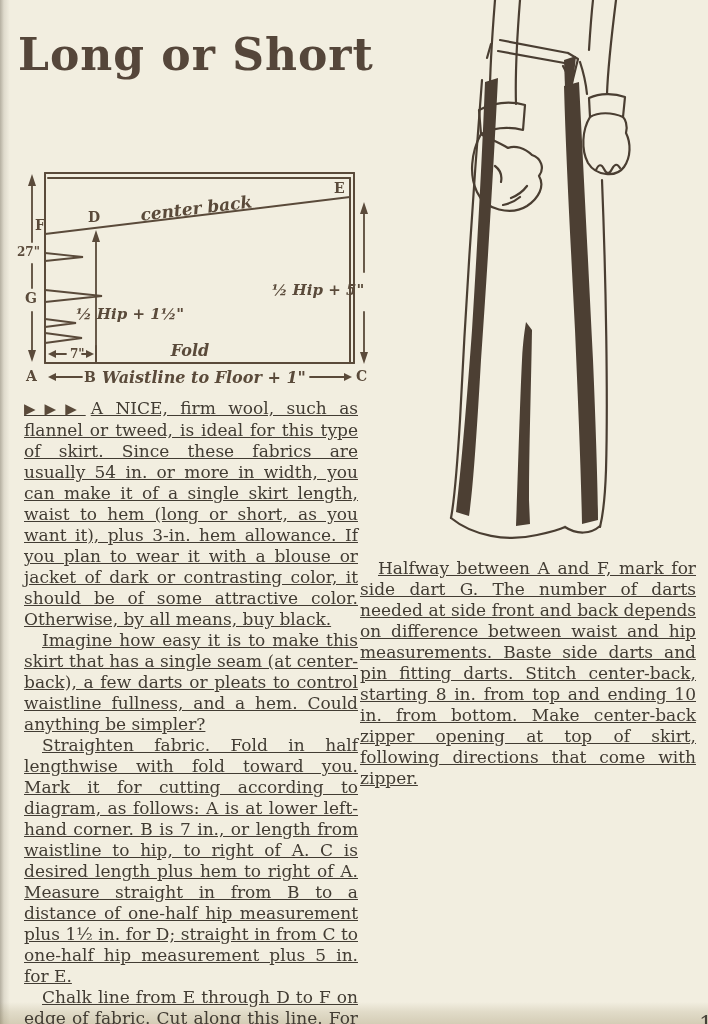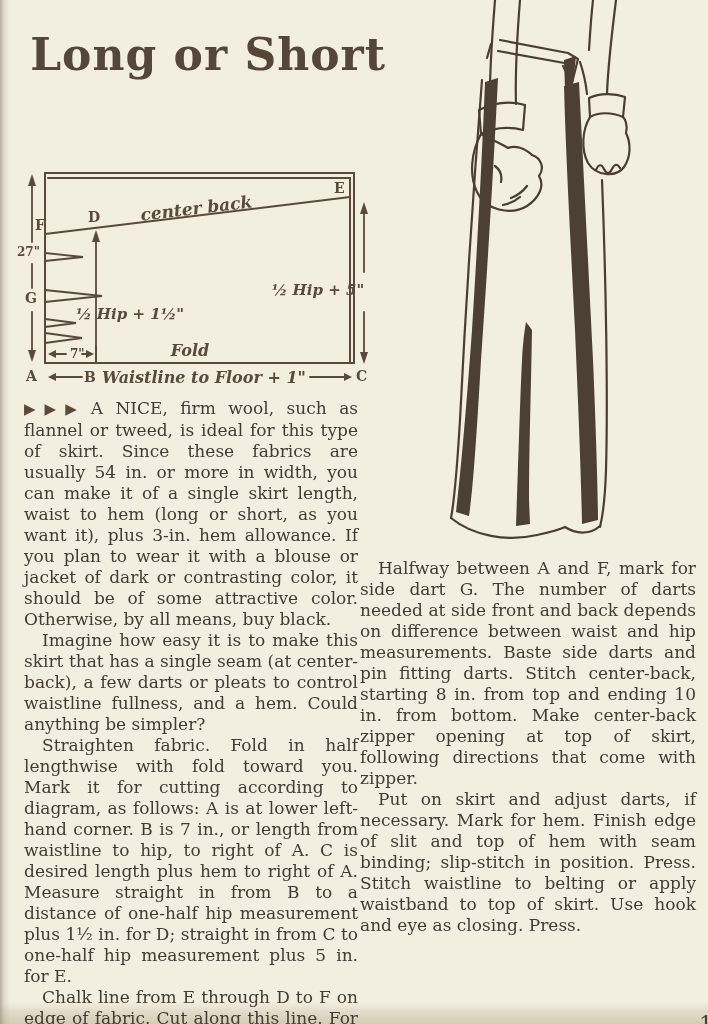--- a/index.html
+++ b/index.html
@@ -9,30 +9,30 @@
     font-family:"DejaVu Serif", serif;
   }
   .edge-left{position:absolute;left:0;top:0;width:10px;height:1024px;
     background:linear-gradient(to right, rgba(82,74,58,.38), rgba(82,74,58,.12) 40%, rgba(82,74,58,0));
     pointer-events:none;}
   .edge-bottom{position:absolute;left:0;bottom:0;width:708px;height:22px;
     background:linear-gradient(to bottom, rgba(148,135,92,0) 0%, rgba(148,135,92,.18) 45%, rgba(142,128,84,.30) 100%);
     pointer-events:none;}
   .title{
     position:absolute;left:18px;top:24px;width:368px;margin:0;
-    text-align:right;font-weight:bold;font-size:44px;line-height:62px;
+    text-align:left;font-weight:bold;font-size:44px;line-height:62px;
     letter-spacing:1px;color:#55463a;
   }
   .title .tl{display:block;}
   .diagram{position:absolute;left:12px;top:166px;width:392px;height:228px;}
   .figure{position:absolute;left:425px;top:0;width:283px;height:560px;}
   .col{position:absolute;}
   .col-left{left:24px;top:398px;width:334px;}
   .col-right{left:360px;top:558px;width:336px;}
-  .col p{margin:0;text-align:justify;font-size:17px;line-height:21px;color:#423c33;}
+  .col p{margin:0;text-align:justify;font-size:17px;line-height:21px;color:#423c33;text-decoration:underline;}
   .col p.ind{text-indent:18px;}
   .marker{color:#5a4a3a;font-size:15px;letter-spacing:2px;margin-right:5px;}
   .pageno{position:absolute;left:656px;top:1012px;font-size:22px;color:#474239;margin-left:43px;}
   svg text{font-family:"DejaVu Serif", serif;fill:#5a4a3a;}
   svg text.pt{font-weight:bold;font-size:14px;}
   svg text.hw{font-style:italic;font-weight:bold;}
   svg text.dim{font-weight:bold;font-size:12px;}
 </style>
 </head>
 <body>
@@ -141,17 +141,16 @@
 
   <div class="col col-left">
     <p><span class="marker">▶▶▶</span><span>A NICE, firm wool, such as flannel or tweed, is ideal for this type of skirt. Since these fabrics are usually 54 in. or more in width, you can make it of a single skirt length, waist to hem (long or short, as you want it), plus 3-in. hem allowance. If you plan to wear it with a blouse or jacket of dark or contrasting color, it should be of some attractive color. Otherwise, by all means, buy black.</span></p>
     <p class="ind">Imagine how easy it is to make this skirt that has a single seam (at center-back), a few darts or pleats to control waistline fullness, and a hem. Could anything be simpler?</p>
     <p class="ind">Straighten fabric. Fold in half lengthwise with fold toward you. Mark it for cutting according to diagram, as follows: A is at lower left-hand corner. B is 7 in., or length from waistline to hip, to right of A. C is desired length plus hem to right of A. Measure straight in from B to a distance of one-half hip measurement plus 1½ in. for D; straight in from C to one-half hip measurement plus 5 in. for E.</p>
     <p class="ind">Chalk line from E through D to F on edge of fabric. Cut along this line. For a</p>
   </div>
 
   <div class="col col-right">
     <p class="ind">Halfway between A and F, mark for side dart G. The number of darts needed at side front and back depends on difference between waist and hip measurements. Baste side darts and pin fitting darts. Stitch center-back, starting 8 in. from top and ending 10 in. from bottom. Make center-back zipper opening at top of skirt, following directions that come with zipper.</p>
-    <p class="ind">Put on skirt and adjust darts, if necessary. Mark for hem. Finish edge of slit and top of hem with seam binding; slip-stitch in position. Press. Stitch waistline to belting or apply waistband to top of skirt. Use hook and eye as closing. Press.</p>
   </div>
 
   <div class="pageno">19</div>
 </div>
 
 </body></html>

